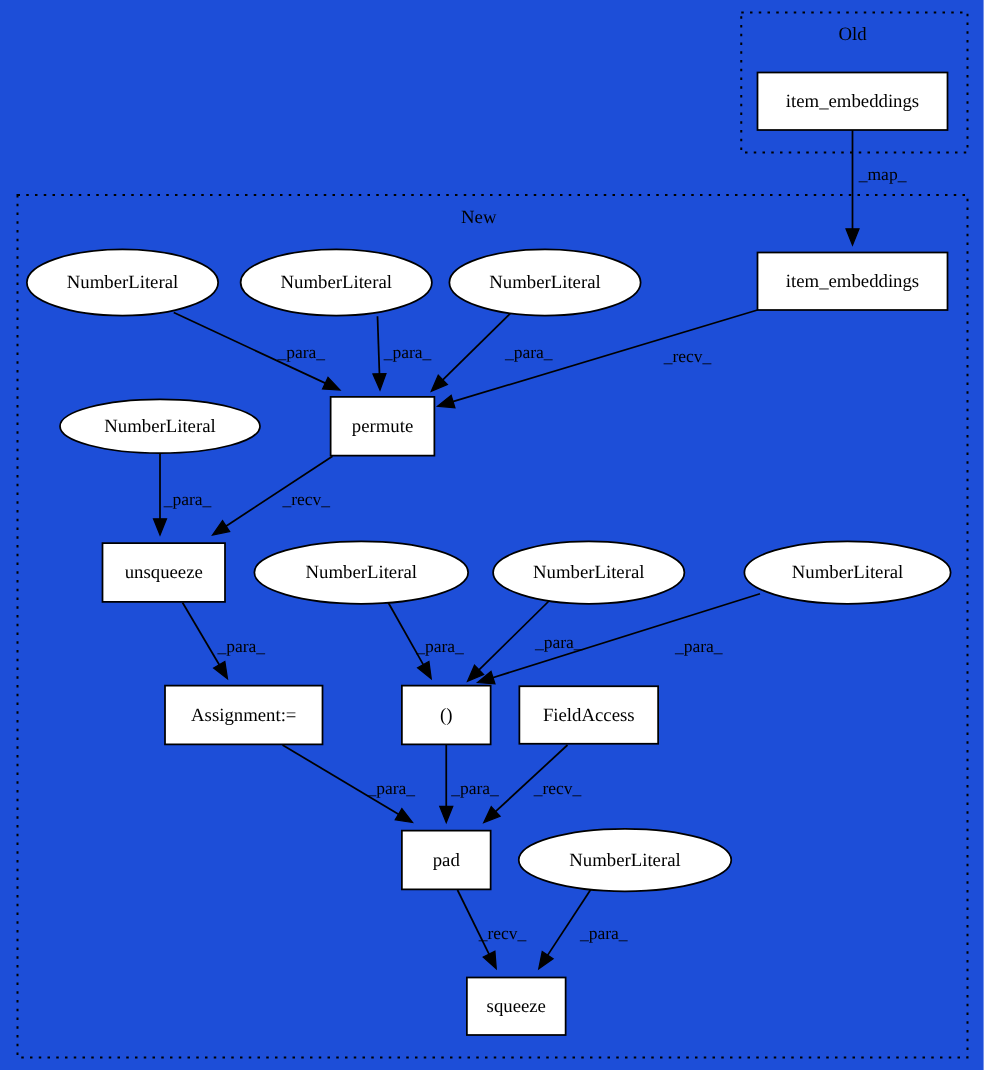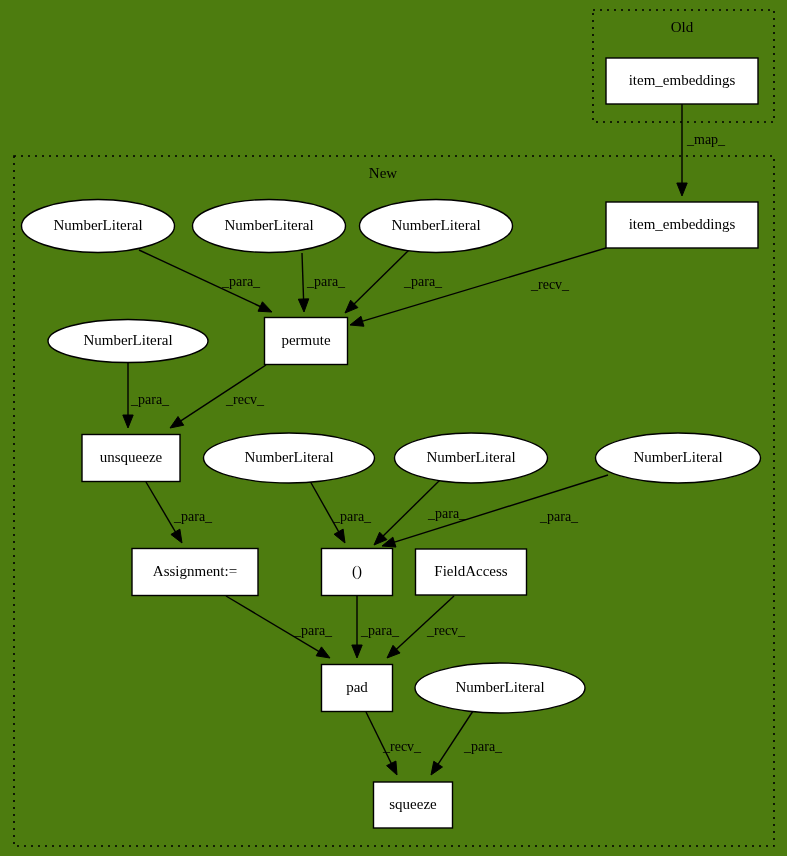--- a/index.html
+++ b/index.html
@@ -4,21 +4,21 @@
 <style>
   html, body {
     margin: 0;
     padding: 0;
     background: #ffffff;
   }
   #canvas {
     position: relative;
     width: 787px;
     height: 856px;
-    background: #4d7c0f;
+    background: #1d4ed8;
     font-family: "Liberation Serif", "DejaVu Serif", serif;
   }
   svg#graph {
     position: absolute;
     top: 0;
     left: 0;
     width: 787px;
     height: 856px;
     display: block;
   }

